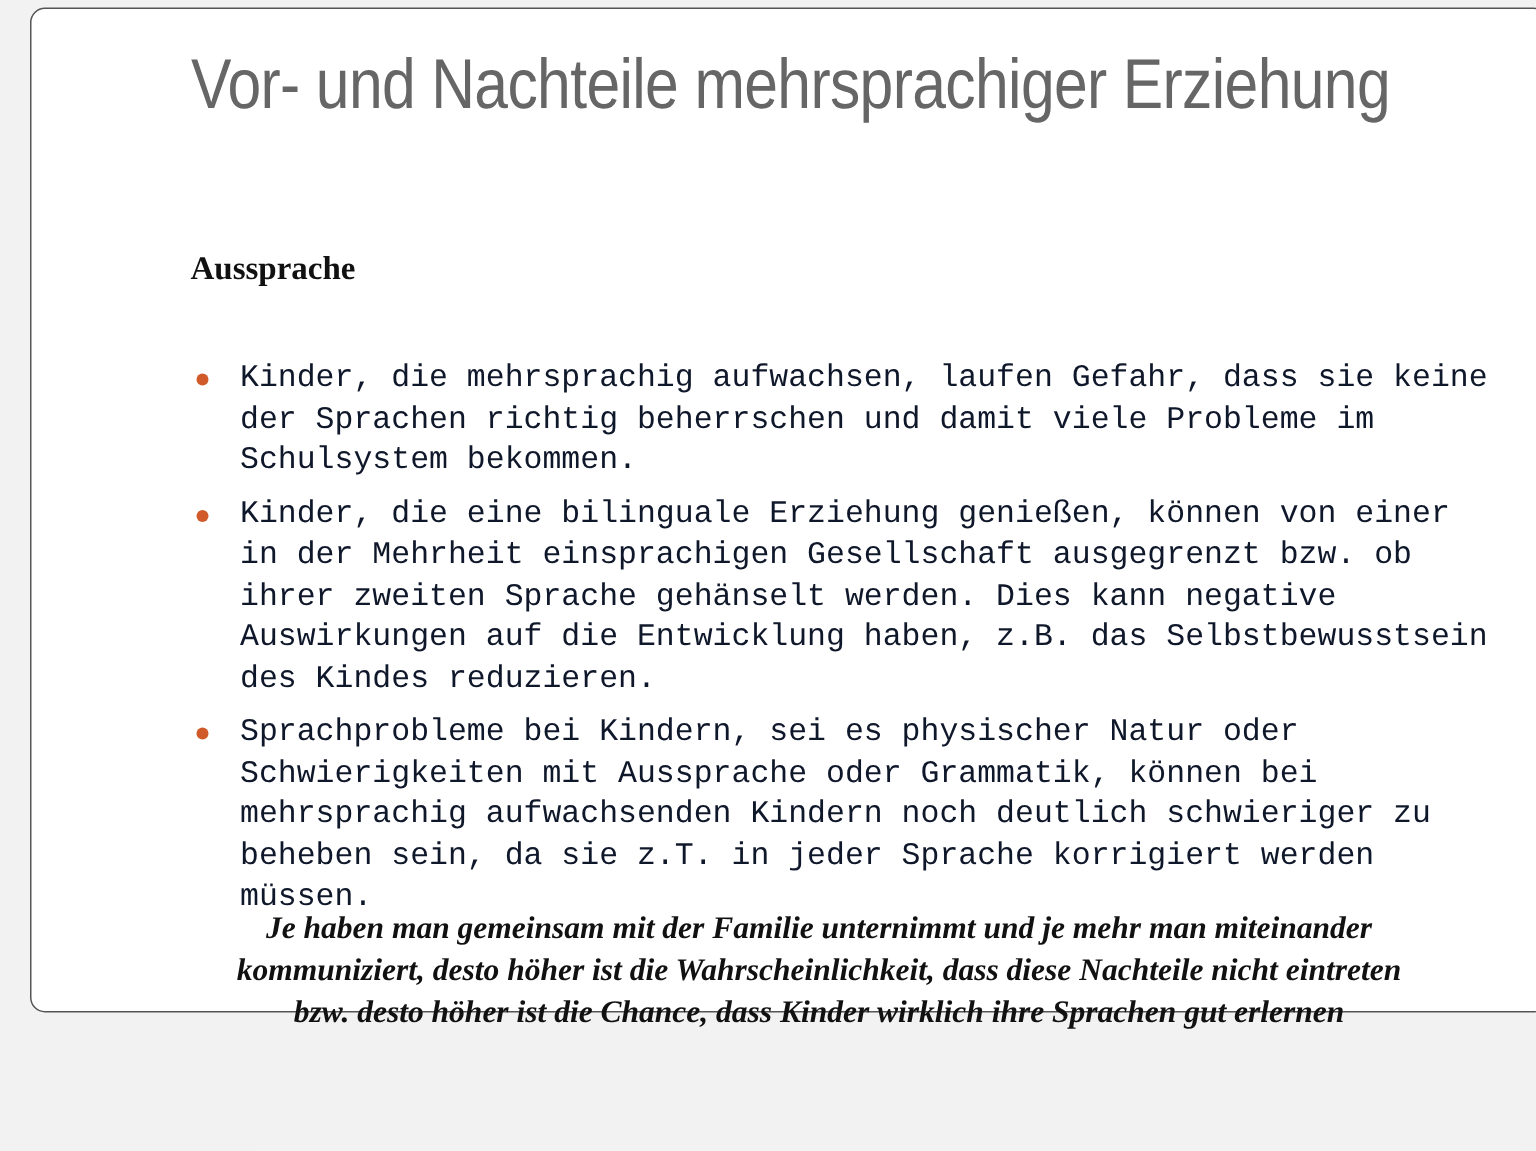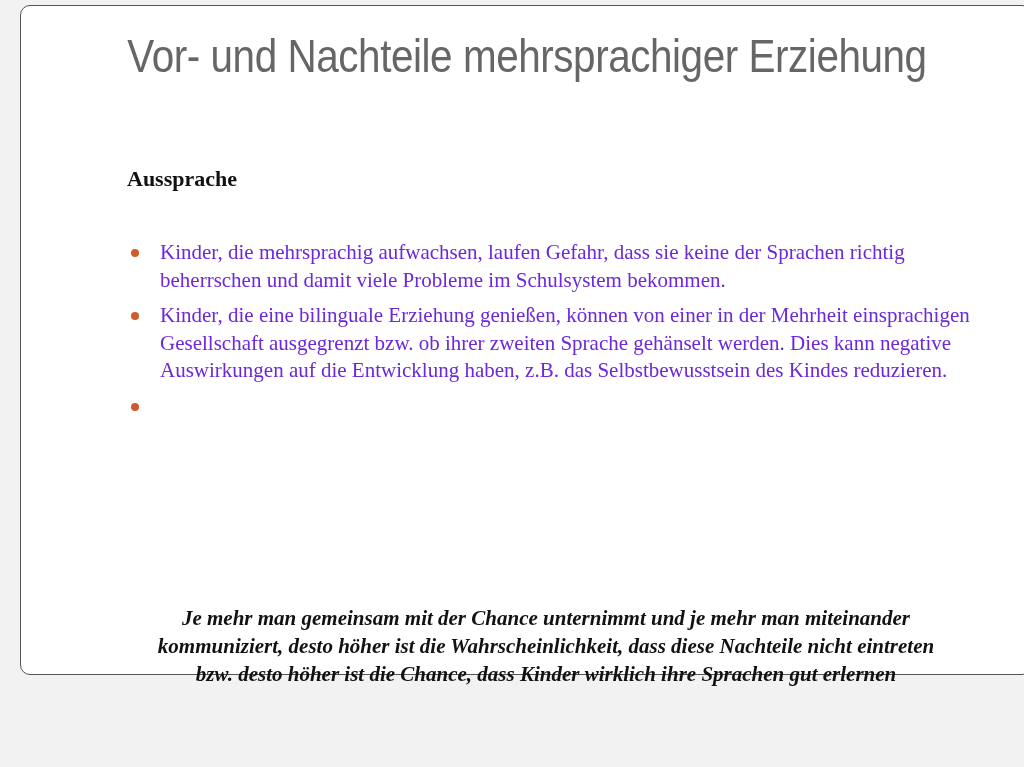--- a/index.html
+++ b/index.html
@@ -54,24 +54,24 @@
       left: 106px;
       top: 233px;
       width: 870px;
       margin: 0;
       padding: 0;
       list-style: none;
     }
     .bullet-item {
       position: relative;
       padding-left: 33px;
-      font-family: Liberation Serif, serif;
+      font-family: Liberation Mono, monospace;
       font-size: 21px;
       line-height: 27.5px;
-      color: #6d28d9;
+      color: #0f172a;
       margin-bottom: 8px;
     }
     .bullet-dot {
       position: absolute;
       left: 4px;
       top: 10px;
       width: 8px;
       height: 8px;
       border-radius: 50%;
       background: #d05a2a;
@@ -102,17 +102,18 @@
     <li class="bullet-item">
       <span class="bullet-dot"></span>
       <span>Kinder, die mehrsprachig aufwachsen, laufen Gefahr, dass sie keine der Sprachen richtig beherrschen und damit viele Probleme im Schulsystem bekommen.</span>
     </li>
     <li class="bullet-item">
       <span class="bullet-dot"></span>
       <span>Kinder, die eine bilinguale Erziehung genießen, können von einer in der Mehrheit einsprachigen Gesellschaft ausgegrenzt bzw. ob ihrer zweiten Sprache gehänselt werden. Dies kann negative Auswirkungen auf die Entwicklung haben, z.B. das Selbstbewusstsein des Kindes reduzieren.</span>
     </li>
     <li class="bullet-item">
       <span class="bullet-dot"></span>
+      <span>Sprachprobleme bei Kindern, sei es physischer Natur oder Schwierigkeiten mit Aussprache oder Grammatik, können bei mehrsprachig aufwachsenden Kindern noch deutlich schwieriger zu beheben sein, da sie z.T. in jeder Sprache korrigiert werden müssen.</span>
     </li>
   </ul>
 
-  <div class="quote">Je mehr man gemeinsam mit der Chance unternimmt und je mehr man miteinander kommuniziert, desto höher ist die Wahrscheinlichkeit, dass diese Nachteile nicht eintreten bzw. desto höher ist die Chance, dass Kinder wirklich ihre Sprachen gut erlernen</div>
+  <div class="quote">Je haben man gemeinsam mit der Familie unternimmt und je mehr man miteinander kommuniziert, desto höher ist die Wahrscheinlichkeit, dass diese Nachteile nicht eintreten bzw. desto höher ist die Chance, dass Kinder wirklich ihre Sprachen gut erlernen</div>
 </div>
 
 </body></html>

